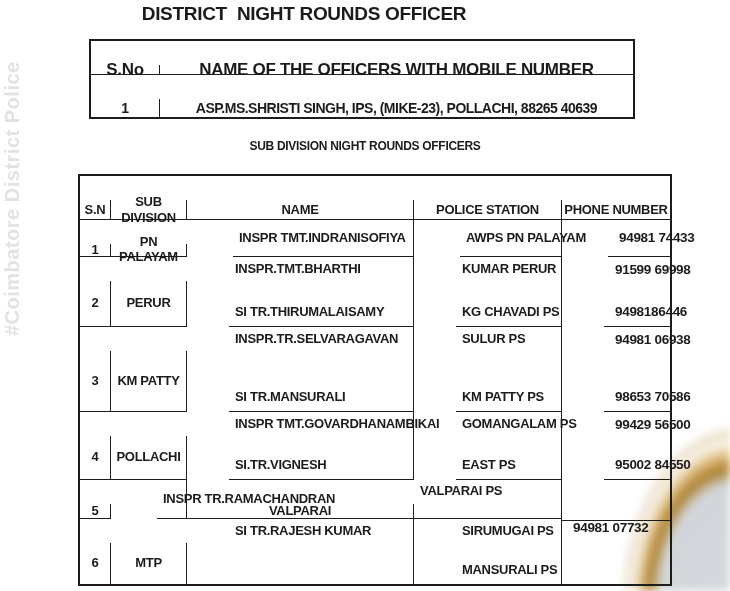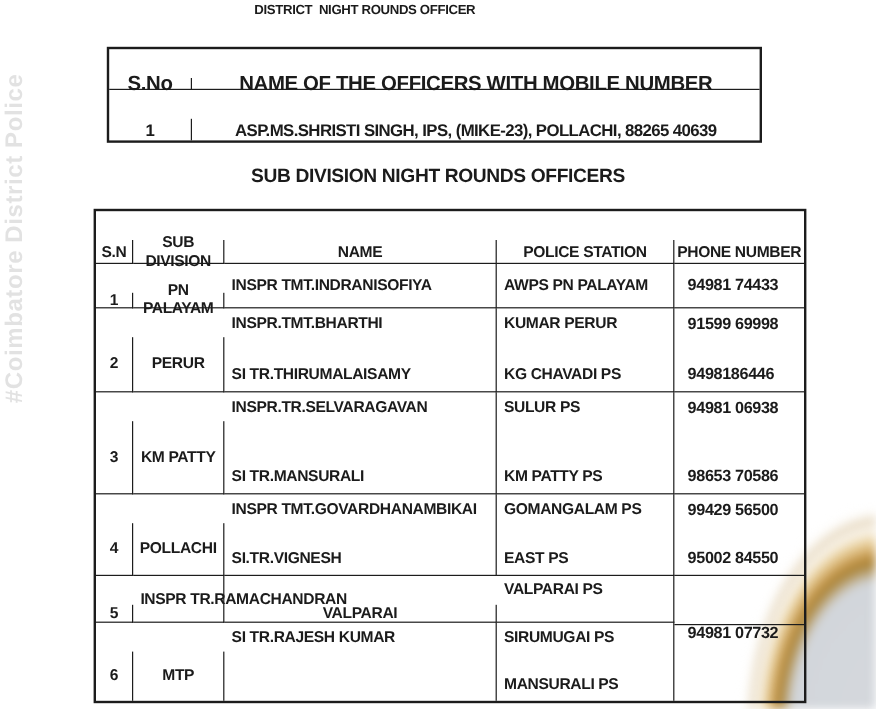--- a/index.html
+++ b/index.html
@@ -24,48 +24,48 @@
       radial-gradient(ellipse 150px 230px at 105% 105%,
         rgba(0,0,0,0) 0 71%, rgba(176,132,56,0.30) 74%, rgba(0,0,0,0) 77%),
       radial-gradient(ellipse 150px 230px at 105% 105%,
         #d5d8dd 0%, #d2d6db 52%, #a87f2f 59%, #c99d55 62%, #e7cd97 66%,
         rgba(250,246,238,0.7) 71%, rgba(255,255,255,0) 80%);
     filter:blur(4px);
   }
 
   .title1 {
     position:absolute; top:3px; left:0; width:608px; text-align:center;
-    font-size:11px; white-space:pre; z-index:2;
+    font-size:19px; white-space:pre; z-index:2;
   }
   .title2 {
     position:absolute; top:139px; left:0; width:730px; text-align:center;
-    font-size:16px; z-index:2;
+    font-size:12px; z-index:2;
   }
 
   .tbl { position:absolute; z-index:1; display:grid; border:2px solid #1c1c1c; background:transparent; box-sizing:content-box; }
   .cell { display:flex; box-sizing:border-box; line-height:1.15; }
   .br { border-right:1.5px solid #1c1c1c; }
   .bb { border-bottom:1.5px solid #1c1c1c; }
 
   
   .t1 { left:89px; top:39px; grid-template-columns:69px 473px; grid-template-rows:34px 42px; }
   .t1 .hdr { font-size:17px; }
   .t1 .dat { font-size:14px; letter-spacing:-0.5px; white-space:nowrap; }
 
   
   .t2 { left:78px; top:174px; grid-template-columns:31px 76px 227px 148px 108px;
         grid-template-rows:44px 37px 70px 85px 68px 39px 65px; }
   .t2 .hdr { font-size:13.5px; line-height:1.2; }
   .t2 .cell { font-size:13px; }
   .t2 .phone { font-size:13.5px; }
 
   .cen { align-items:center; justify-content:center; text-align:center;margin-top:24px; }
-  .l1  { align-items:center; padding-left:6px; white-space:nowrap; }
+  .l1  { align-items:center; padding-left:6px; white-space:nowrap;margin-left:46px; }
   .two { flex-direction:column; justify-content:space-between; align-items:flex-start;
-         padding:5px 2px 6px 6px; white-space:nowrap; }
+         padding:5px 2px 6px 6px; white-space:nowrap;margin-left:42px; }
   .bot { align-items:flex-end; padding-left:6px; padding-bottom:19px; white-space:nowrap; }
   .topl{ align-items:flex-start; padding-left:6px; padding-top:5px; white-space:nowrap;margin-top:35px; }
   .phone.l1, .phone.topl { padding-left:11px; }
   .two.phone { padding-left:11px; }
 </style>
 </head>
 <body>
 
 <div class="page">
 

